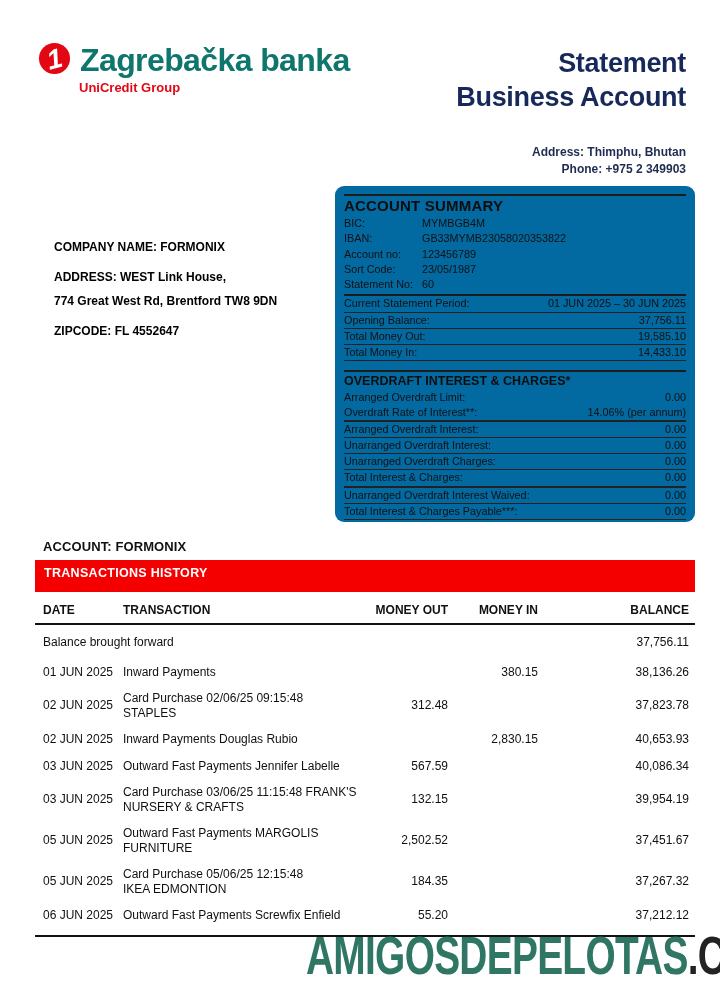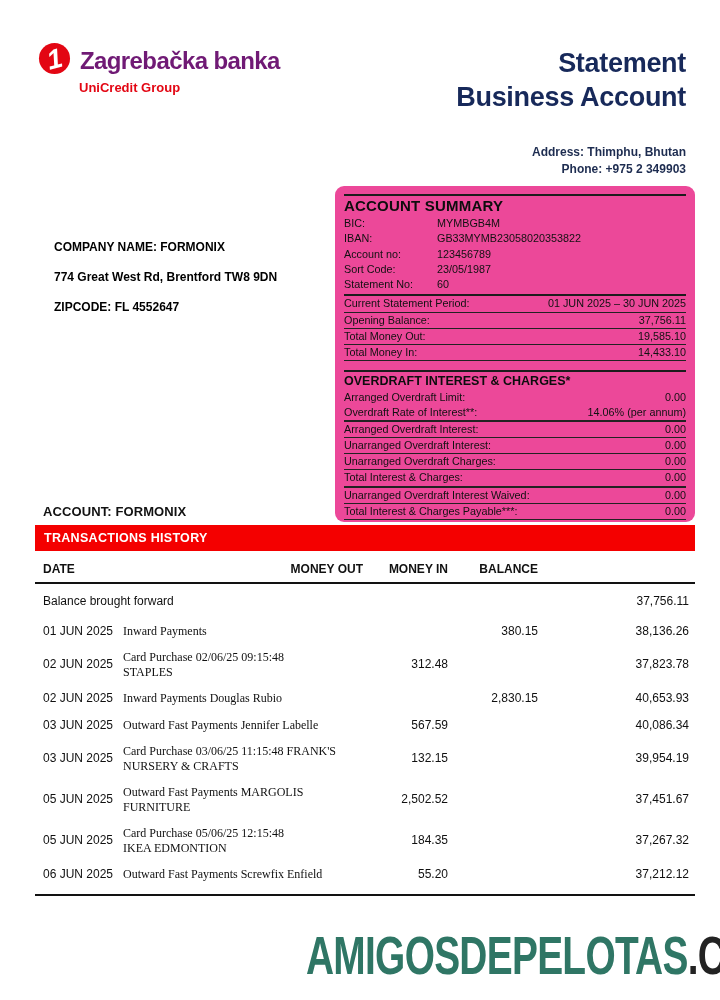--- a/index.html
+++ b/index.html
@@ -5,79 +5,79 @@
   html,body { margin:0; padding:0; background:#e8e8e8; }
   .page {
     position:relative; width:720px; height:1000px; margin:0 auto;
     background:#ffffff; font-family:"Liberation Sans", sans-serif; color:#111;
     overflow:hidden;
   }
 
   
   .logo { position:absolute; left:38px; top:42px; }
   .logo-row { display:flex; align-items:center; gap:9px; }
-  .brand-name { font-size:24px; font-weight:600; color:#701a75; letter-spacing:-0.6px; }
+  .brand-name { font-size:32px; font-weight:600; color:#0f766e; letter-spacing:-0.6px; }
   .brand-group { margin:1px 0 0 41px; color:#e30613; font-weight:bold; font-size:13px; }
 
   .doc-title {
     position:absolute; top:46px; right:34px; text-align:right;
     color:#17295a; font-weight:bold; font-size:27px; line-height:34px; letter-spacing:-0.3px;
   }
   .contact {
     position:absolute; top:144px; right:34px; text-align:right;
     font-size:12px; font-weight:bold; color:#1d2c50; line-height:17px;
   }
 
   
   .company { position:absolute; left:45px; top:231px; font-size:12px; font-weight:bold; color:#000; line-height:15px; }
   .company div { margin:9px; }
   .company .blk { margin-bottom:15px; }
 
   
   .panel {
     position:absolute; left:335px; width:360px; box-sizing:border-box;
-    background:#ec4899; border-radius:9px; padding:6px 9px 2px;
+    background:#0369a1; border-radius:9px; padding:6px 9px 2px;
   }
   .panel-summary { top:186px; min-height:166px; }
   .panel-overdraft { top:362px; min-height:135px; }
   .panel-rule { border-top:2.2px solid #1c1c1c; margin:2px 0 1px; }
   .panel h2 { margin:1px 0 2px; font-size:15px; letter-spacing:0.2px; color:#0d0d0d; }
   .panel h3 { margin:2px 0 2px; font-size:12.5px; color:#0d0d0d; }
 
   .kv { display:flex; font-size:10.8px; line-height:15.3px; }
-  .kv .k { width:93px; flex:none; }
+  .kv .k { width:78px; flex:none; }
   .kv .v { flex:1; }
 
   .rules-top { border-top:2.2px solid #1c1c1c; margin-top:2px; }
   .vrow {
     display:flex; justify-content:space-between; align-items:baseline;
     font-size:10.8px; line-height:12.6px; padding:1px 0 1.5px;
     border-bottom:1.4px solid #222;
   }
   .vrow.thick { border-bottom-width:2.1px; }
   .vrow.noline { border-bottom:none; }
   .vrow .v { text-align:right; }
 
   
-  .tx { position:absolute; left:35px; top:504px; width:660px; }
+  .tx { position:absolute; left:35px; top:539px; width:660px; }
   .tx-account { font-size:13px; font-weight:bold; margin:0 0 6px 8px; letter-spacing:0.1px; }
   .tx-band {
-    height:26px; background:#f40000; color:#ffffff; font-weight:bold;
+    height:32px; background:#f40000; color:#ffffff; font-weight:bold;
     font-size:12.5px; line-height:26px; padding-left:9px; letter-spacing:0.3px;
   }
   .tx-grid {
     display:grid; grid-template-columns:80px 240px 85px 90px 1fr;
     align-items:center; padding:6px 6px 6px 8px;
   }
   .tx-head { font-weight:bold; font-size:12px; padding-top:11px; border-bottom:2.4px solid #121212; }
   .num { text-align:right; }
   .tx-row { font-size:12px; line-height:14.5px; color:#101010; }
   .tx-open { font-weight:normal; padding-top:10px; padding-bottom:9px; }
   .tx-open .lbl { grid-column:1 / 3; }
-  .desc { white-space:pre-line; padding-right:6px;font-family:Liberation Serif, serif; }
+  .desc { white-space:pre-line; padding-right:6px; }
   .date { white-space:nowrap; }
   .tx-bottom { border-top:2.4px solid #121212; margin-top:6px; }
 
   
   .footer {
     position:absolute; left:306px; top:924px; white-space:nowrap;
     font-size:54px; font-weight:bold; letter-spacing:-1px;
     transform:scaleX(0.72); transform-origin:0 0;
   }
   .footer .green { color:#2f7665; }
@@ -106,20 +106,21 @@
     <div>Business Account</div>
   </div>
 
   <div class="contact">
     <div>Address: Thimphu, Bhutan</div>
     <div>Phone:  +975 2 349903</div>
   </div>
 
   <div class="company">
     <div class="blk">COMPANY NAME: FORMONIX</div>
+    <div>ADDRESS: WEST Link House,</div>
     <div class="blk">774 Great West Rd, Brentford TW8 9DN</div>
     <div>ZIPCODE: FL 4552647</div>
   </div>
 
   <div class="panel panel-summary">
     <div class="panel-rule"></div>
     <h2>ACCOUNT SUMMARY</h2>
 
     <div class="kv">
       <span class="k">BIC:</span>
@@ -202,20 +203,21 @@
       <span class="v">0.00</span>
     </div>
   </div>
 
   <div class="tx">
     <div class="tx-account">ACCOUNT: FORMONIX</div>
     <div class="tx-band">TRANSACTIONS HISTORY</div>
 
     <div class="tx-grid tx-head">
       <span>DATE</span>
+      <span>TRANSACTION</span>
       <span class="num">MONEY OUT</span>
       <span class="num">MONEY IN</span>
       <span class="num">BALANCE</span>
     </div>
 
     <div class="tx-grid tx-row tx-open">
       <span class="lbl">Balance brought forward</span>
       <span class="num"></span>
       <span class="num"></span>
       <span class="num">37,756.11</span>

